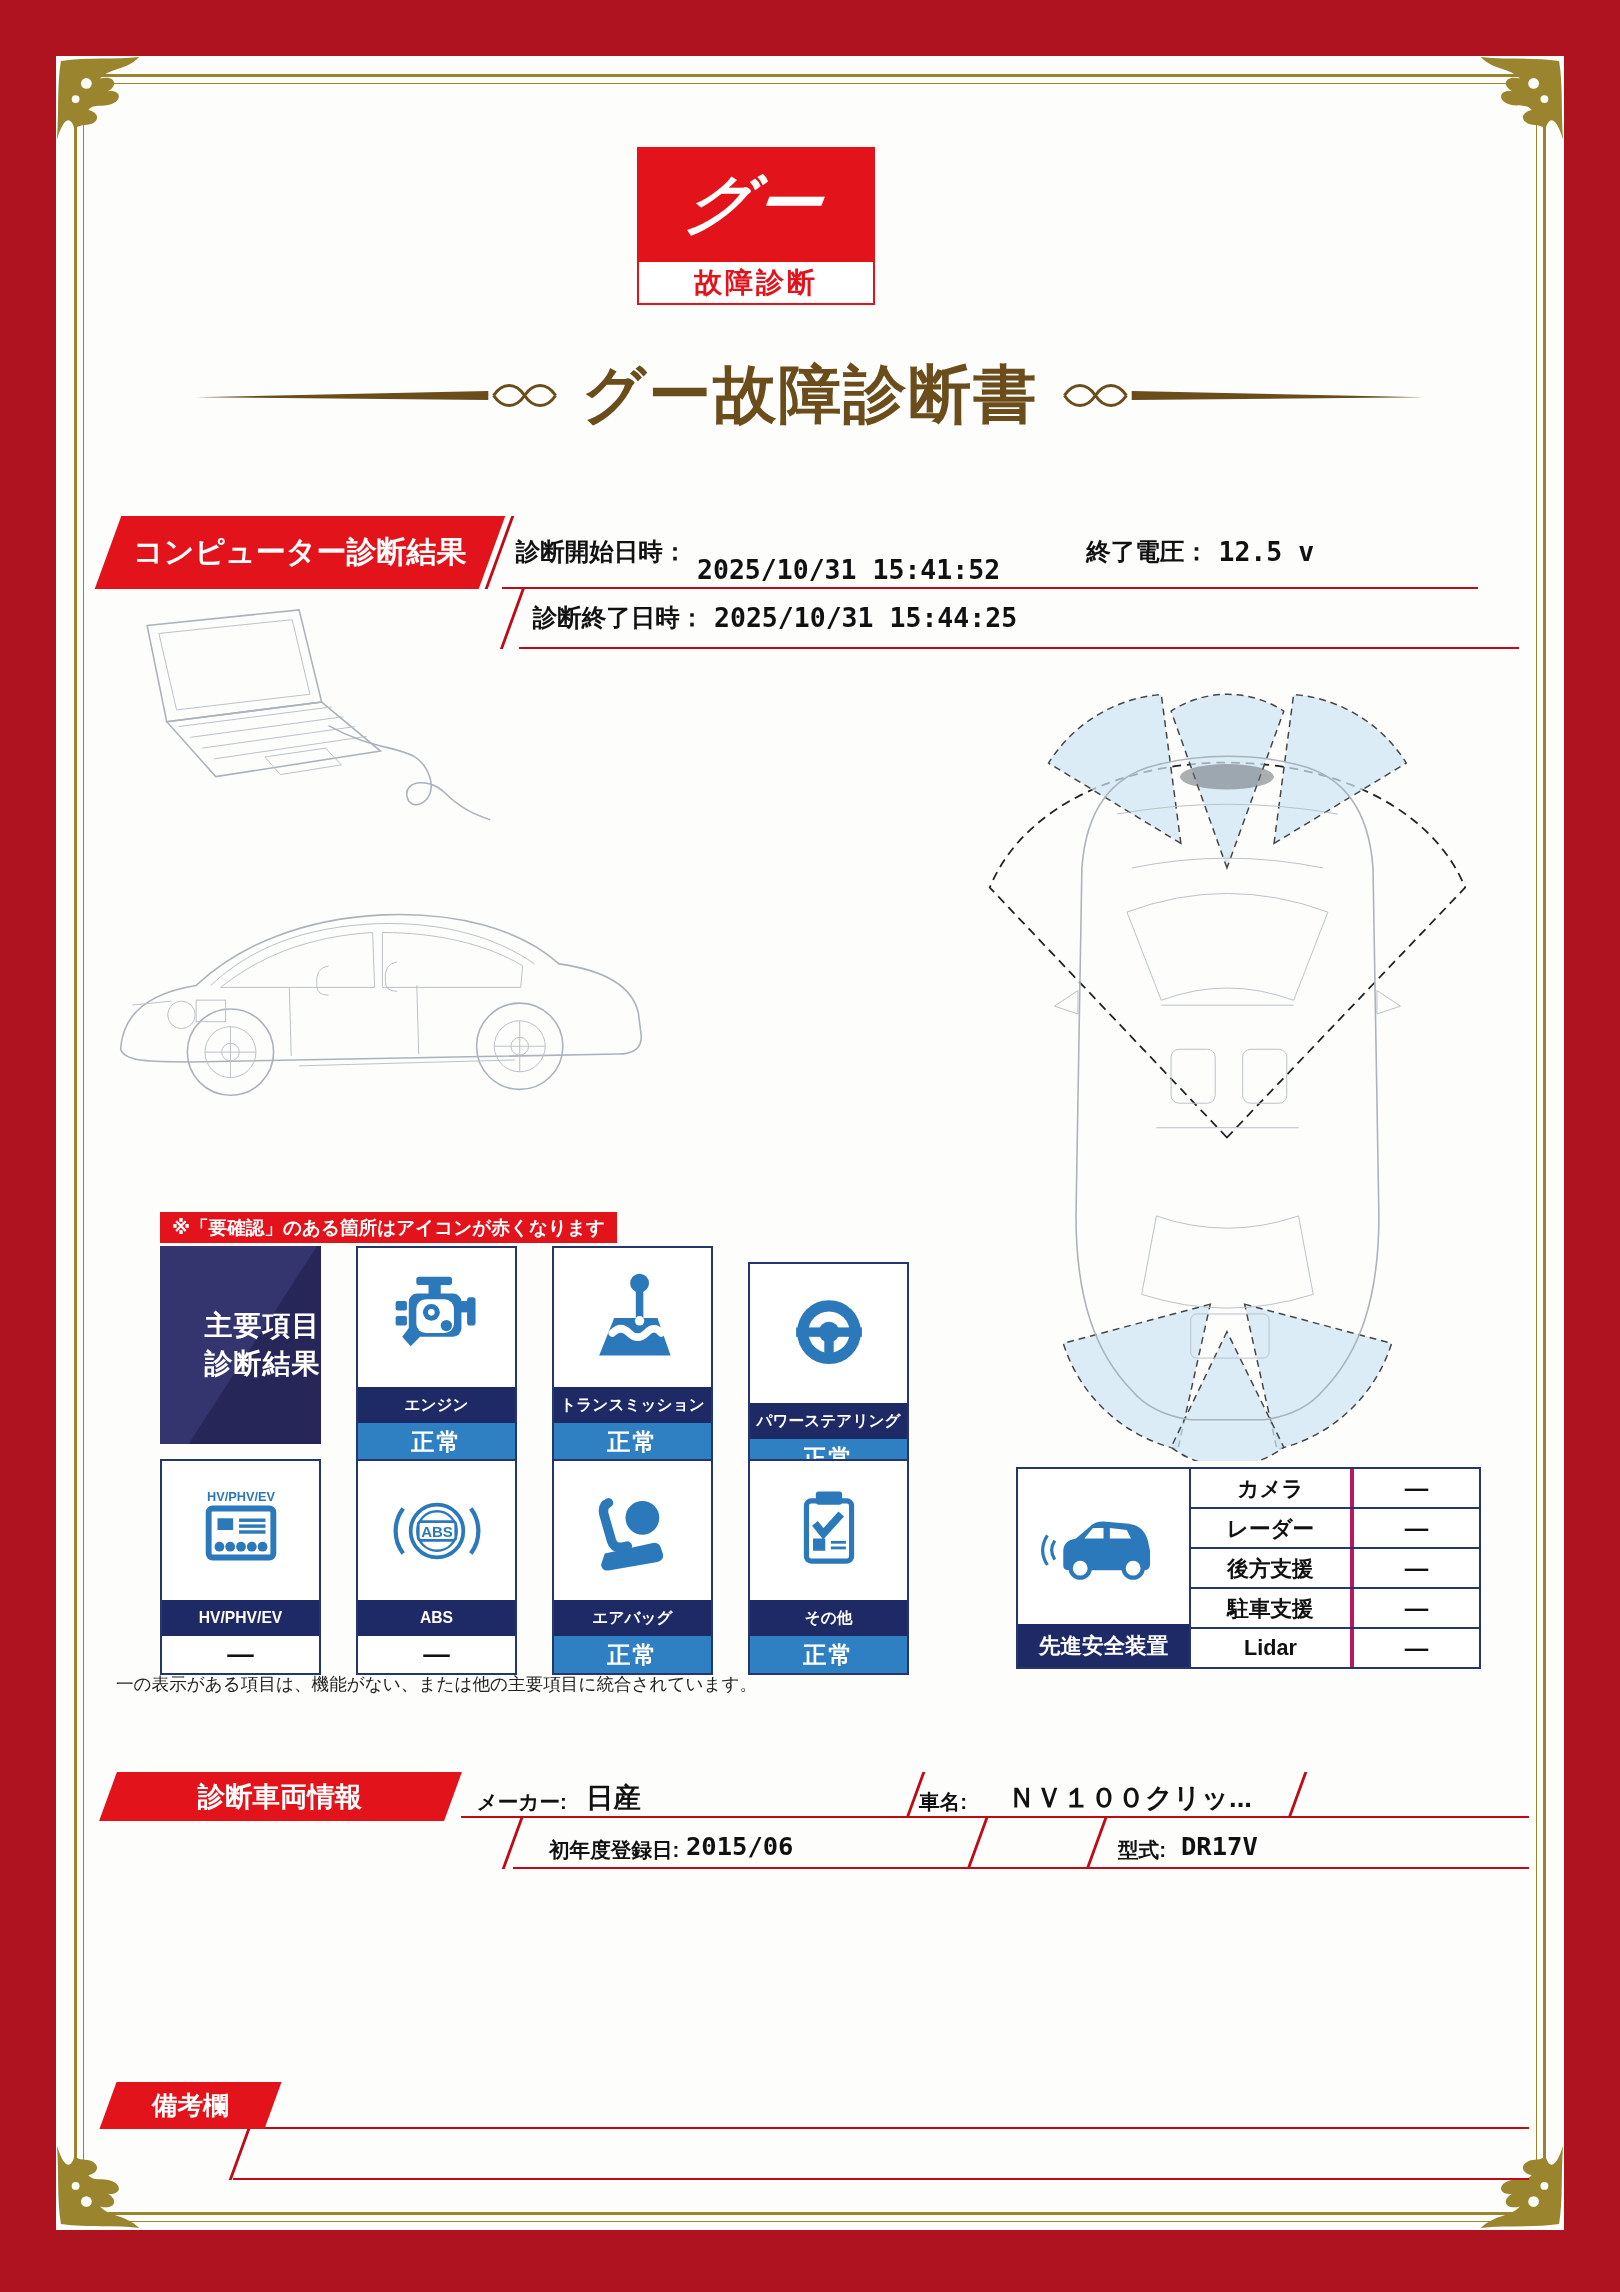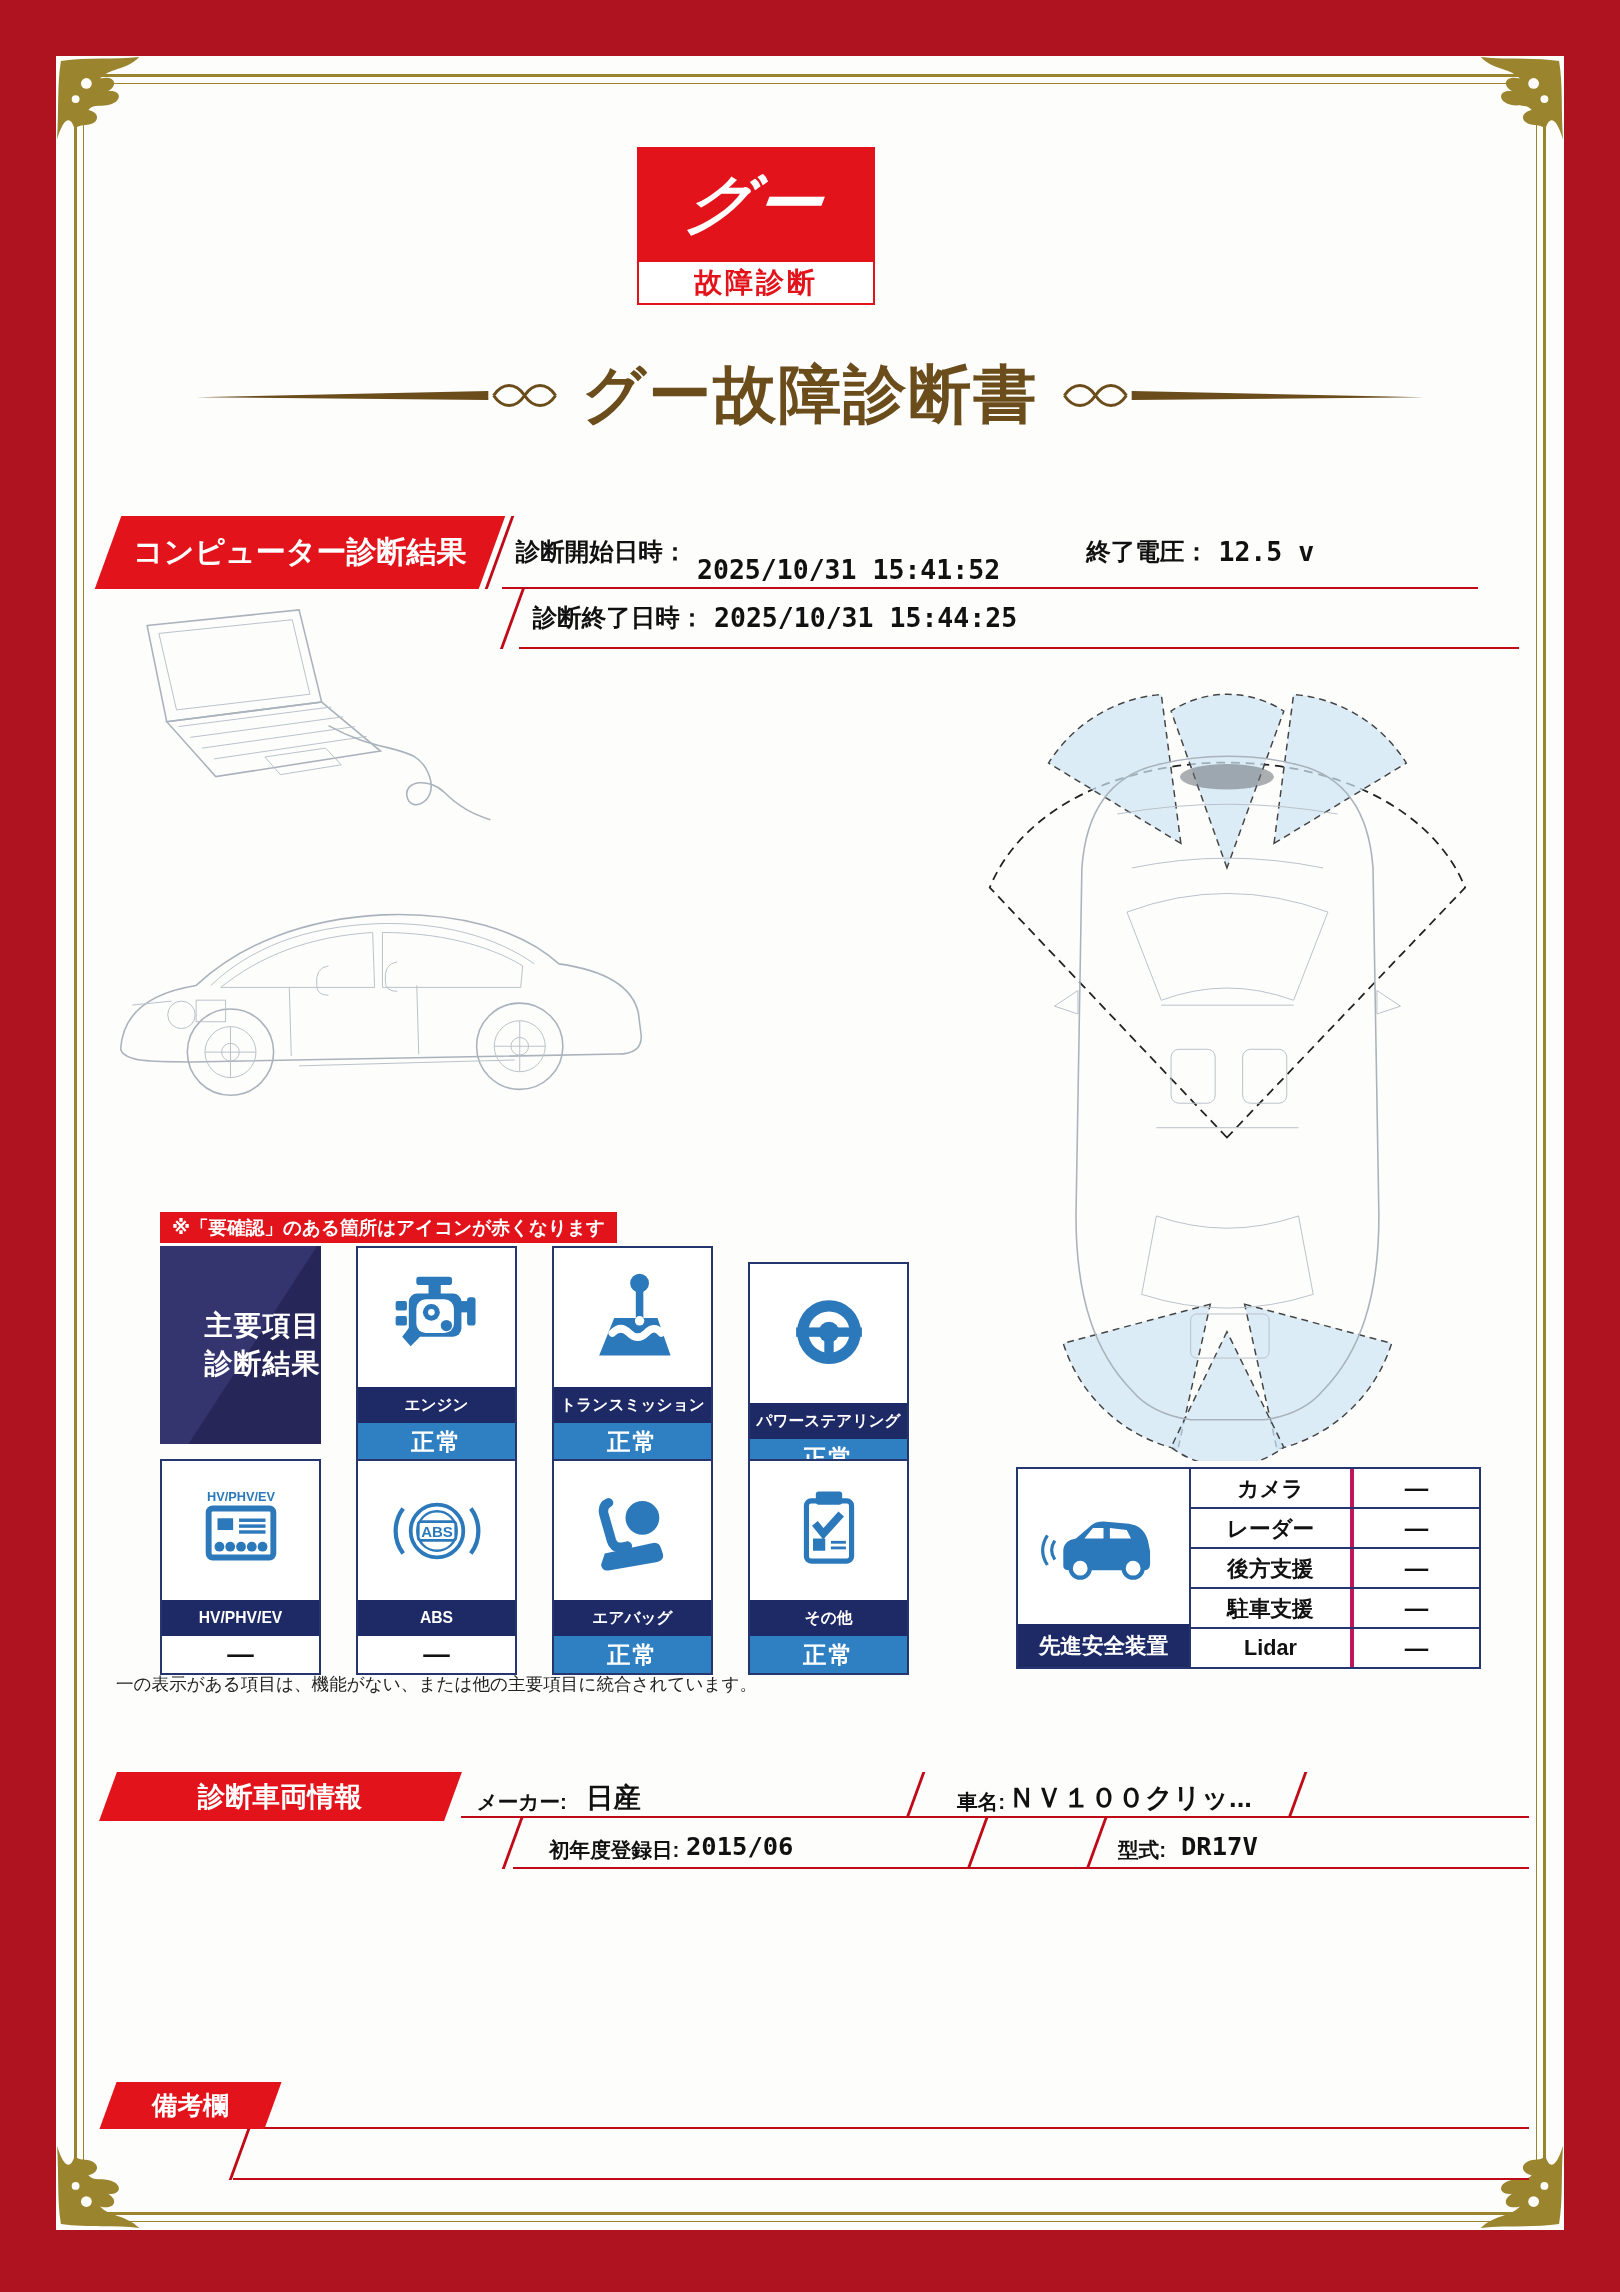--- a/index.html
+++ b/index.html
@@ -385,21 +385,21 @@
     </div>
   </div>
 
   <div class="tag" style="left:108px; top:1772px; width:345px; height:49px;">
     <span style="font-size:27.4px;">診断車両情報</span>
   </div>
   <div class="diag-row" style="left:461px; top:1772px; width:1068px; height:46px;">
     <span class="vlbl" style="left:15.7px; top:15.7px;">メーカー:</span>
     <span class="vval" style="left:125px; top:7.8px;">日産</span>
     <div class="slash" style="left:453px; top:0; height:46px;"></div>
-    <span class="vlbl" style="left:496px; top:15.7px;">車名:</span>
+    <span class="vlbl" style="left:458px; top:15.7px;">車名:</span>
     <span class="vval" style="left:547px; top:7.8px;">ＮＶ１００クリッ...</span>
     <div class="slash" style="left:835px; top:0; height:46px;"></div>
   </div>
   <div class="diag-row" style="left:513px; top:1818px; width:1016px; height:51px;">
     <div class="slash" style="left:-2px; top:0; height:51px;"></div>
     <span class="vlbl" style="left:36px; top:17.6px;">初年度登録日:</span>
     <span class="vval vmono" style="left:173px; top:12.7px;">2015/06</span>
     <div class="slash" style="left:463px; top:0; height:51px;"></div>
     <div class="slash" style="left:582px; top:0; height:51px;"></div>
     <span class="vlbl" style="left:605px; top:17.6px;">型式:</span>

